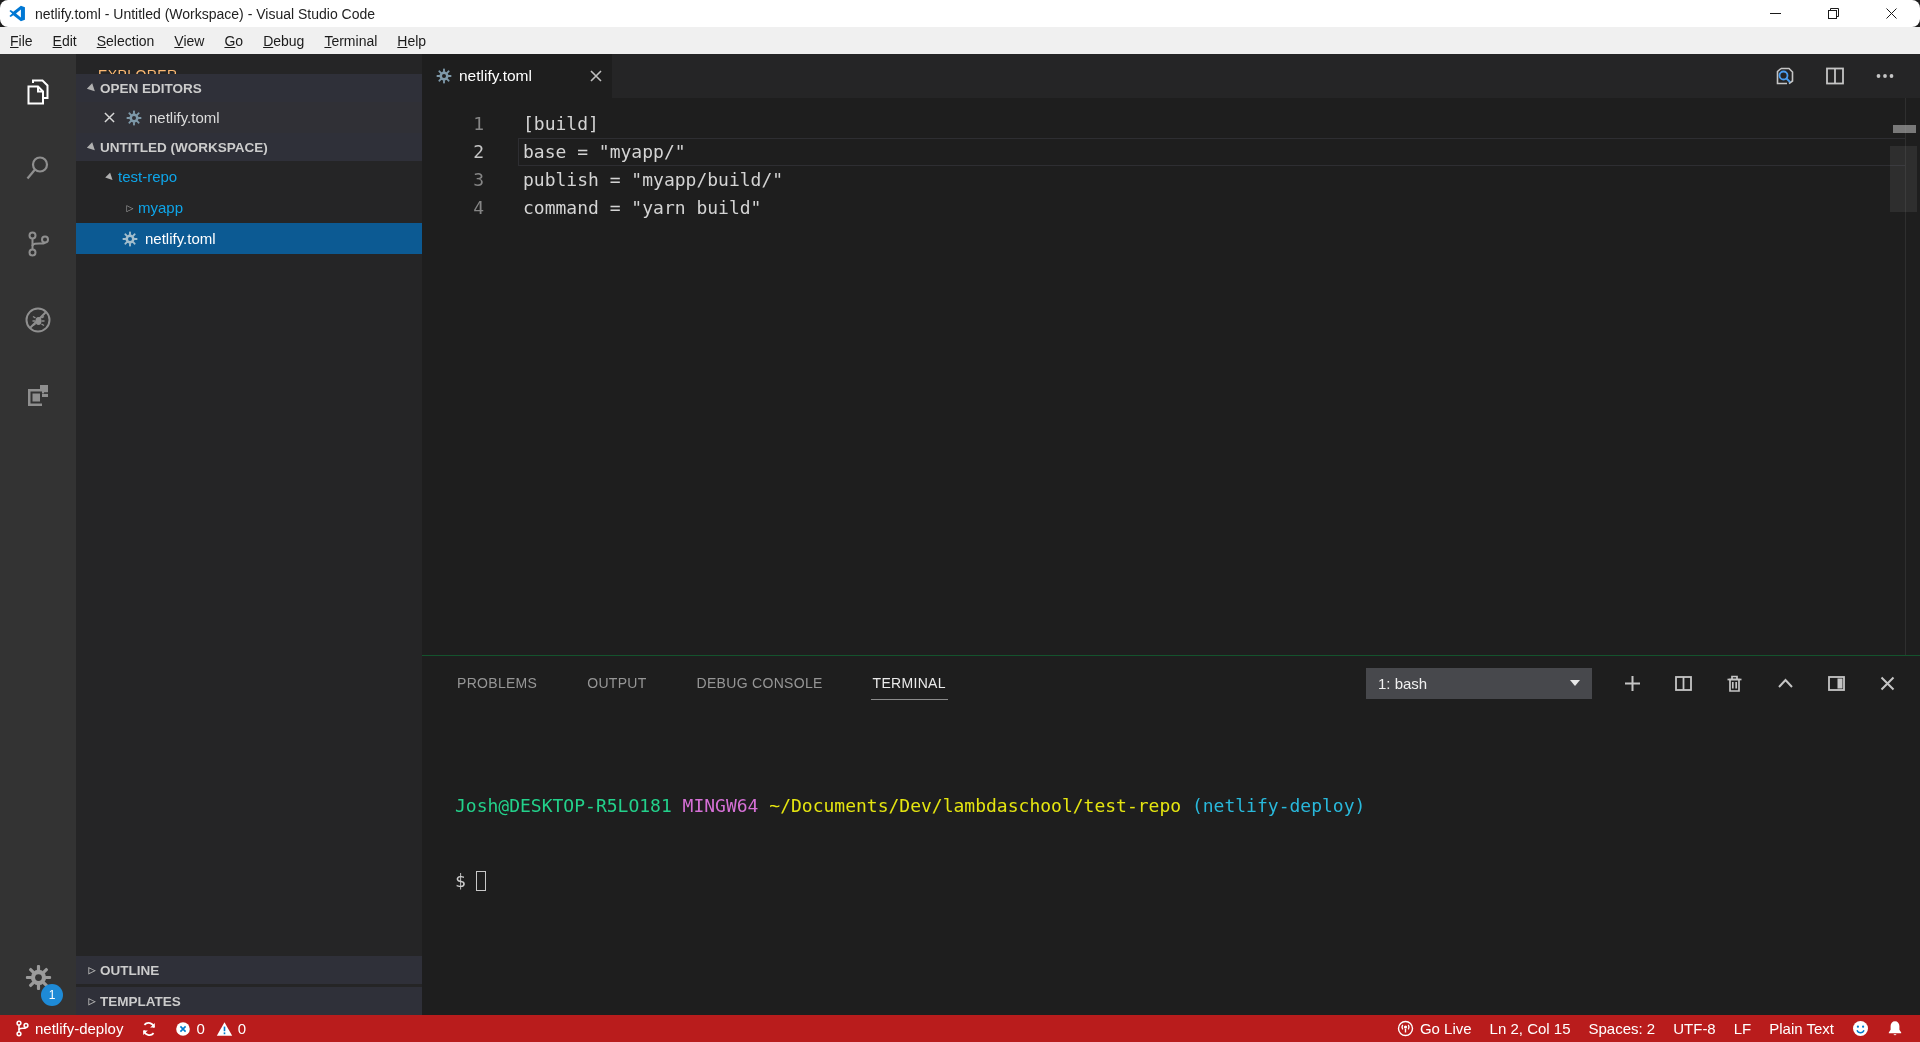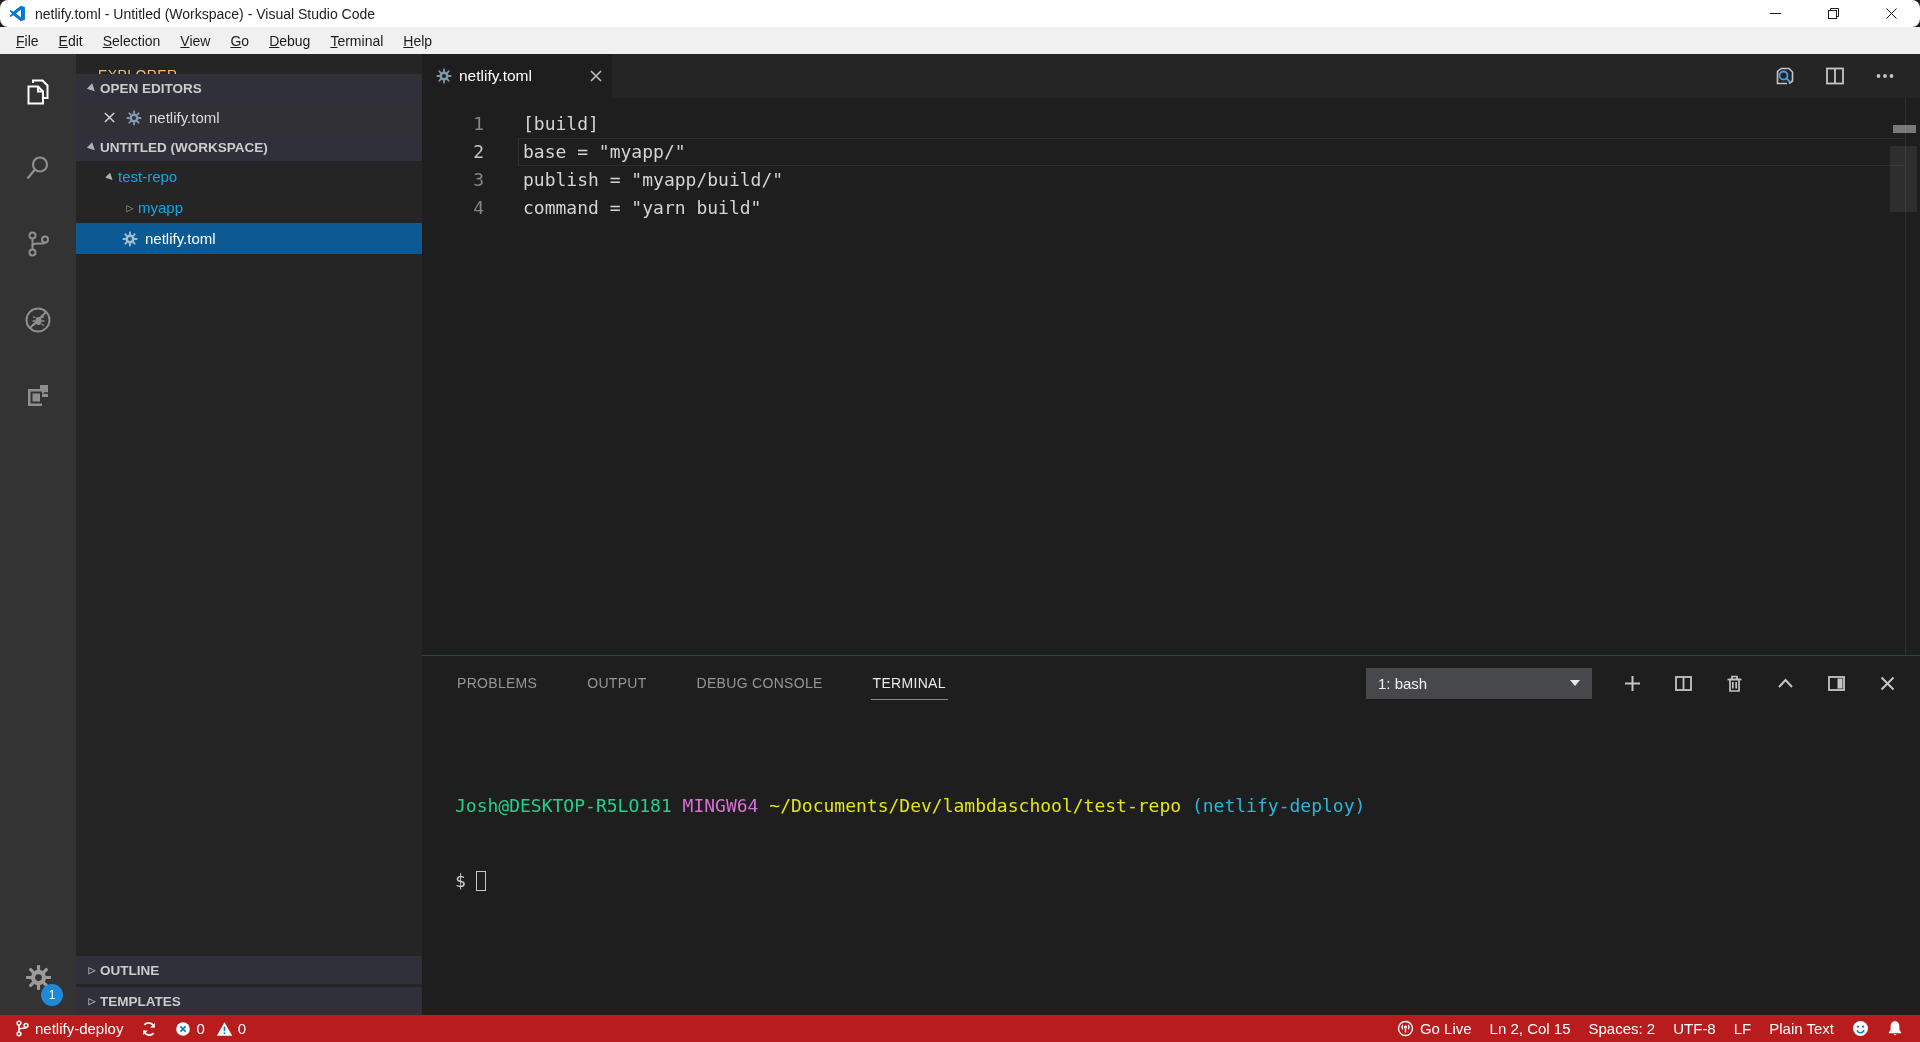--- a/index.html
+++ b/index.html
@@ -11,21 +11,21 @@
   .titlebar { position:absolute; top:0; left:0; right:0; height:27px; background:#ffffff;
               display:flex; align-items:center;border-radius:8px; }
   .titlebar .logo { width:17px; height:17px; margin-left:9px; }
   .titlebar .title-text { margin-left:9px; font-size:14px; color:#222222; }
   .win-controls { margin-left:auto; display:flex; height:27px; }
   .win-btn { width:58px; height:27px; display:flex; align-items:center; justify-content:center; }
   .win-btn svg { width:11px; height:11px; }
 
   
   .menubar { position:absolute; top:27px; left:0; right:0; height:27px; background:#f0f0f0;
-             display:flex; align-items:center; padding-left:6px; }
+             display:flex; align-items:center; }
   .menu-item { display:inline-block; padding:4px 10px; font-size:14px; color:#1b1b1b; }
   .menu-item::first-letter { text-decoration:underline; }
 
   
   .main { position:absolute; top:54px; left:0; right:0; bottom:27px; display:flex; }
 
   
   .activitybar { width:76px; background:#333333; display:flex; flex-direction:column; }
   .ab-item { height:76px; display:flex; align-items:center; justify-content:center; color:#8f8f8f; }
   .ab-item.active { color:#ffffff; }

